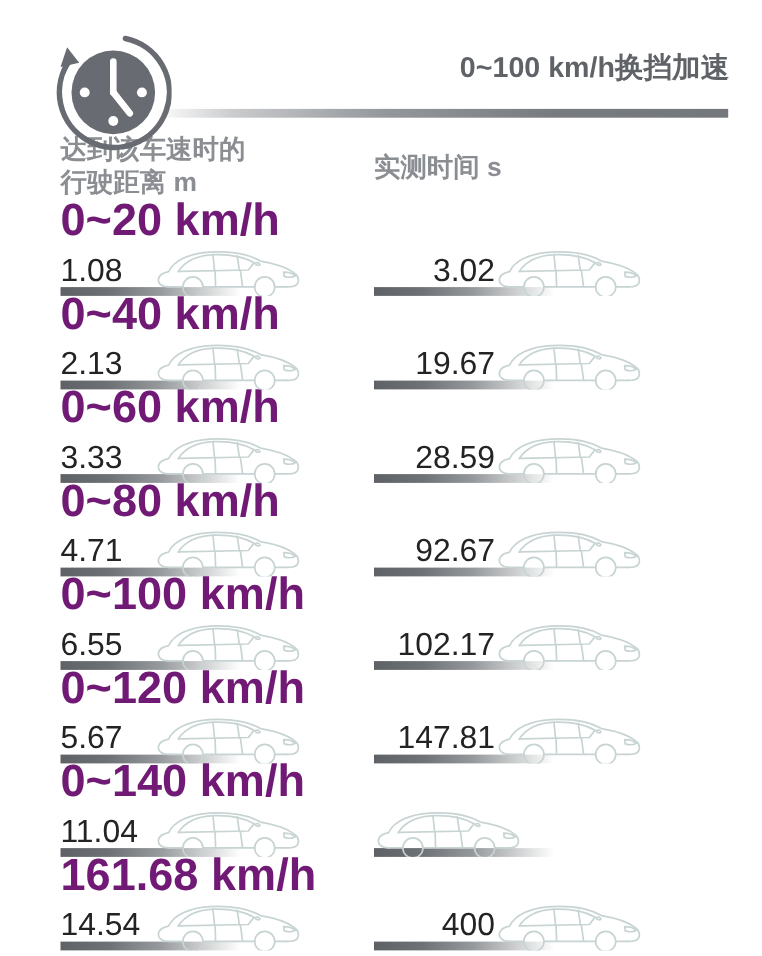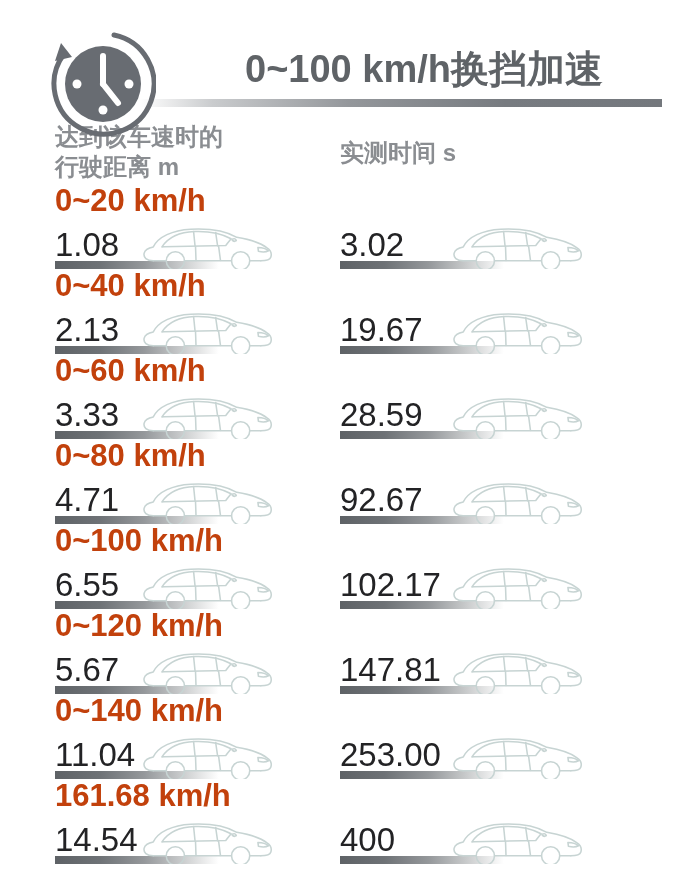--- a/index.html
+++ b/index.html
@@ -5,49 +5,49 @@
   html,body{margin:0;padding:0;background:#fff;}
   .page{
     position:relative;width:693px;height:869px;background:#ffffff;overflow:hidden;
     font-family:"Liberation Sans","DejaVu Sans",sans-serif;
   }
   
   .header{position:relative;height:112px;}
   .clock-icon{position:absolute;left:44px;top:26px;width:112px;height:112px;z-index:2;}
   .title{
     position:absolute;left:245px;right:30px;top:44px;
-    font-size:38px;font-weight:bold;color:#5f6367;text-align:left;
+    font-size:26px;font-weight:bold;color:#5f6367;text-align:right;
     letter-spacing:0px;white-space:nowrap;
   }
   .divider{
     position:absolute;left:140px;right:31px;top:99px;height:8px;
     background:linear-gradient(to right,rgba(255,255,255,0) 0%,#c9cbcd 14%,#94979b 40%,#777b80 70%,#74787d 100%);
   }
   
   .table{
     margin:10px 0 0 55px;
     display:grid;
     grid-template-columns:285px auto;
     align-items:end;
   }
   .col-header{
     font-size:24px;font-weight:bold;color:#8a8d91;line-height:30px;
   }
   .col-header.left{padding-bottom:16px;}
   .col-header.right{padding-bottom:2px;}
   .speed-label{
-    font-size:31px;font-weight:bold;color:#c2410c;line-height:33px;white-space:nowrap;
+    font-size:41px;font-weight:bold;color:#701a75;line-height:33px;white-space:nowrap;
   }
   .cell{position:relative;}
-  .cell.right{padding-bottom:0;}
+  .cell.right{padding-bottom:0;text-align:right;}
   .value-row{
     display:flex;align-items:flex-end;height:44px;position:relative;z-index:1;
   }
   .num{
-    font-size:33px;color:#232325;line-height:1;padding-bottom:4px;white-space:nowrap;
+    font-size:29px;color:#232325;line-height:1;padding-bottom:4px;white-space:nowrap;
   }
   .num-box{flex:0 0 auto;}
   .cell.left .num-box{width:85px;}
   .cell.right .num-box{width:110px;}
   .car{
     width:136px;height:48px;margin-bottom:-8px;color:#c7d4d3;flex:0 0 auto;
   }
   .bar{
     height:8px;width:178px;
     background:linear-gradient(to right,#5e6266 0%,#6e7276 25%,#95989b 50%,#c6c8c9 70%,rgba(255,255,255,0) 92%);
@@ -346,21 +346,20 @@
             <path d="M122,27.5 C127,27.5 131,29 133,31 C130.5,32.5 126,32.5 122.5,31.5 Z"></path>
             <path d="M95,19 C97.5,18 99,18.5 99.5,20.5 C98,21.5 96,21 95,19.5 Z"></path>
           </g>
         </svg>
       </div>
       <div class="bar"></div>
     </div>
 
     <div class="cell right">
       <div class="value-row">
-        <div class="num-box"><span class="num">253.00</span></div>
         <svg class="car" viewBox="0 0 140 50">
           <g fill="none" stroke="currentColor" stroke-width="1.6" stroke-linecap="round" stroke-linejoin="round">
             <path d="M13,41.5 C6,41.5 2.5,38 3.5,33.5 C4.2,30 8,28 13,27 C18,16.5 33,9.5 52,8.5 C72,7.5 89,10.5 100,17 C112,19 125,23 131.5,28 C135.5,30.5 136.5,34 135.5,37.5 C134.5,40.8 130,41.5 125,41.5"></path>
             <path d="M13,41.5 L26.5,41.5 M45.5,41.5 L94.5,41.5 M113.5,41.5 L125,41.5"></path>
             <circle cx="36" cy="41.5" r="9.5"></circle>
             <circle cx="104" cy="41.5" r="9.5"></circle>
             <path d="M22,27 C29,16.5 42,11.5 56,11 C70,10.5 84,13 94,18.5 L88.5,25.5 L24,26.8 Z"></path>
             <path d="M55,11 L56.5,26 M78,12 L80,25.8"></path>
             <path d="M57,26.5 L57.5,41 M81,26 L83,41"></path>
             <path d="M122,27.5 C127,27.5 131,29 133,31 C130.5,32.5 126,32.5 122.5,31.5 Z"></path>

